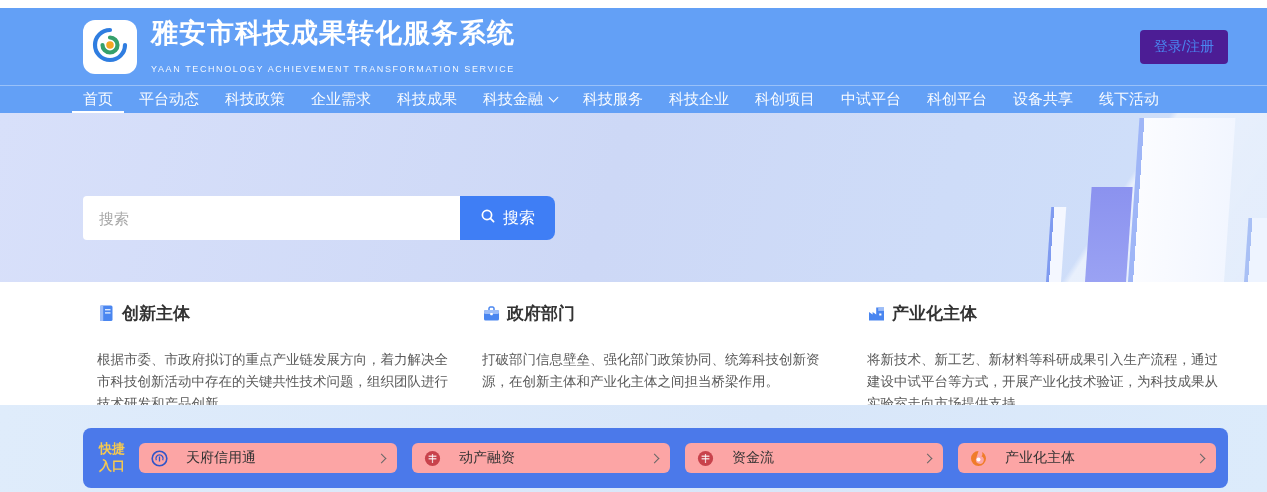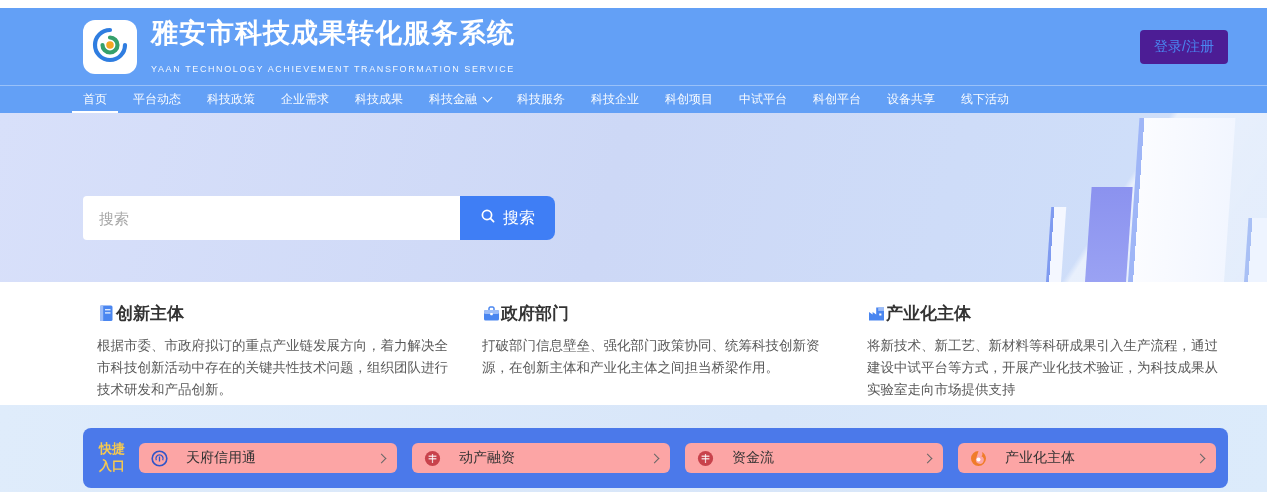--- a/index.html
+++ b/index.html
@@ -30,21 +30,21 @@
   }
 
   
   .nav {
     position:absolute; top:85px; left:0; right:0; height:28px;
     background:#63a0f6; border-top:1px solid rgba(255,255,255,0.35);
     display:flex; align-items:stretch; padding-left:70px;
   }
   .nav-item {
     position:relative; display:flex; align-items:center; padding:0 13px;
-    color:rgba(255,255,255,0.96); font-size:12px; text-decoration:none; cursor:pointer;
+    color:rgba(255,255,255,0.96); font-size:15px; text-decoration:none; cursor:pointer;
   }
   .nav-item.active::after {
     content:""; position:absolute; left:2px; right:2px; bottom:0; height:2px; background:#ffffff;
   }
   .chevron-down {
     display:inline-block; width:7px; height:7px; margin-left:7px; margin-top:-4px;
     border-right:1.5px solid #ffffff; border-bottom:1.5px solid #ffffff;
     transform:rotate(45deg);
   }
 
@@ -82,23 +82,23 @@
     display:flex; align-items:center; justify-content:center; gap:7px;
     font-family:inherit;
   }
 
   
   .features {
     position:absolute; top:282px; left:0; right:0; height:123px; background:#ffffff;
     display:flex; padding:20px 39px 0 97px; gap:27px;
   }
   .feature { width:358px; flex:0 0 auto; }
-  .feature-head { display:flex; align-items:center; }
+  .feature-head { display:flex; align-items:center; gap:6px; }
   .feature-title { font-size:17px; font-weight:bold; color:#333333; }
-  .feature-desc { margin-top:10px; font-size:13.5px; color:#595959; line-height:1.62; }
+  .feature-desc { margin-top:24px; font-size:13.5px; color:#595959; line-height:1.62; }
   .f-icon { width:19px; height:19px; flex:0 0 auto; }
 
   
   .bottom {
     position:absolute; top:405px; left:0; right:0; height:87px;
     background:linear-gradient(100deg,#dfecfb 0%,#d8e6f9 60%,#dcebfb 100%);
   }
   .quickbar {
     position:absolute; left:83px; top:23px; width:1145px; height:60px;
     background:#4b79ea; border-radius:8px;

